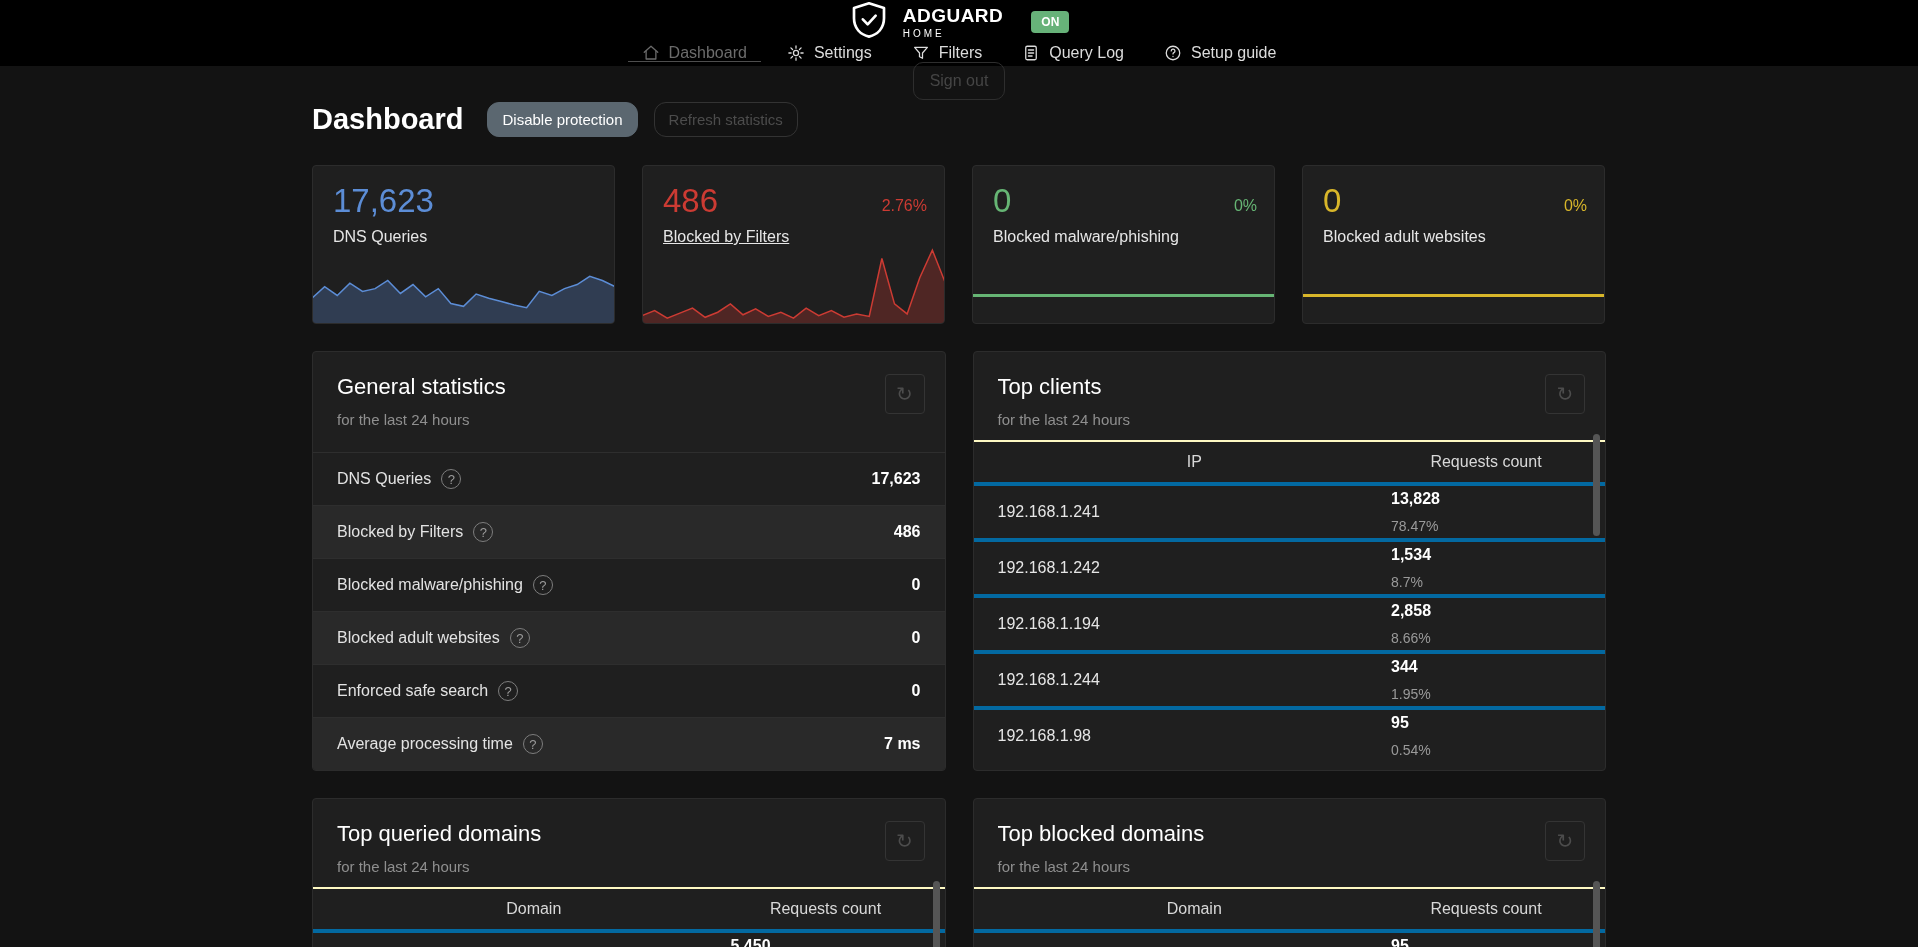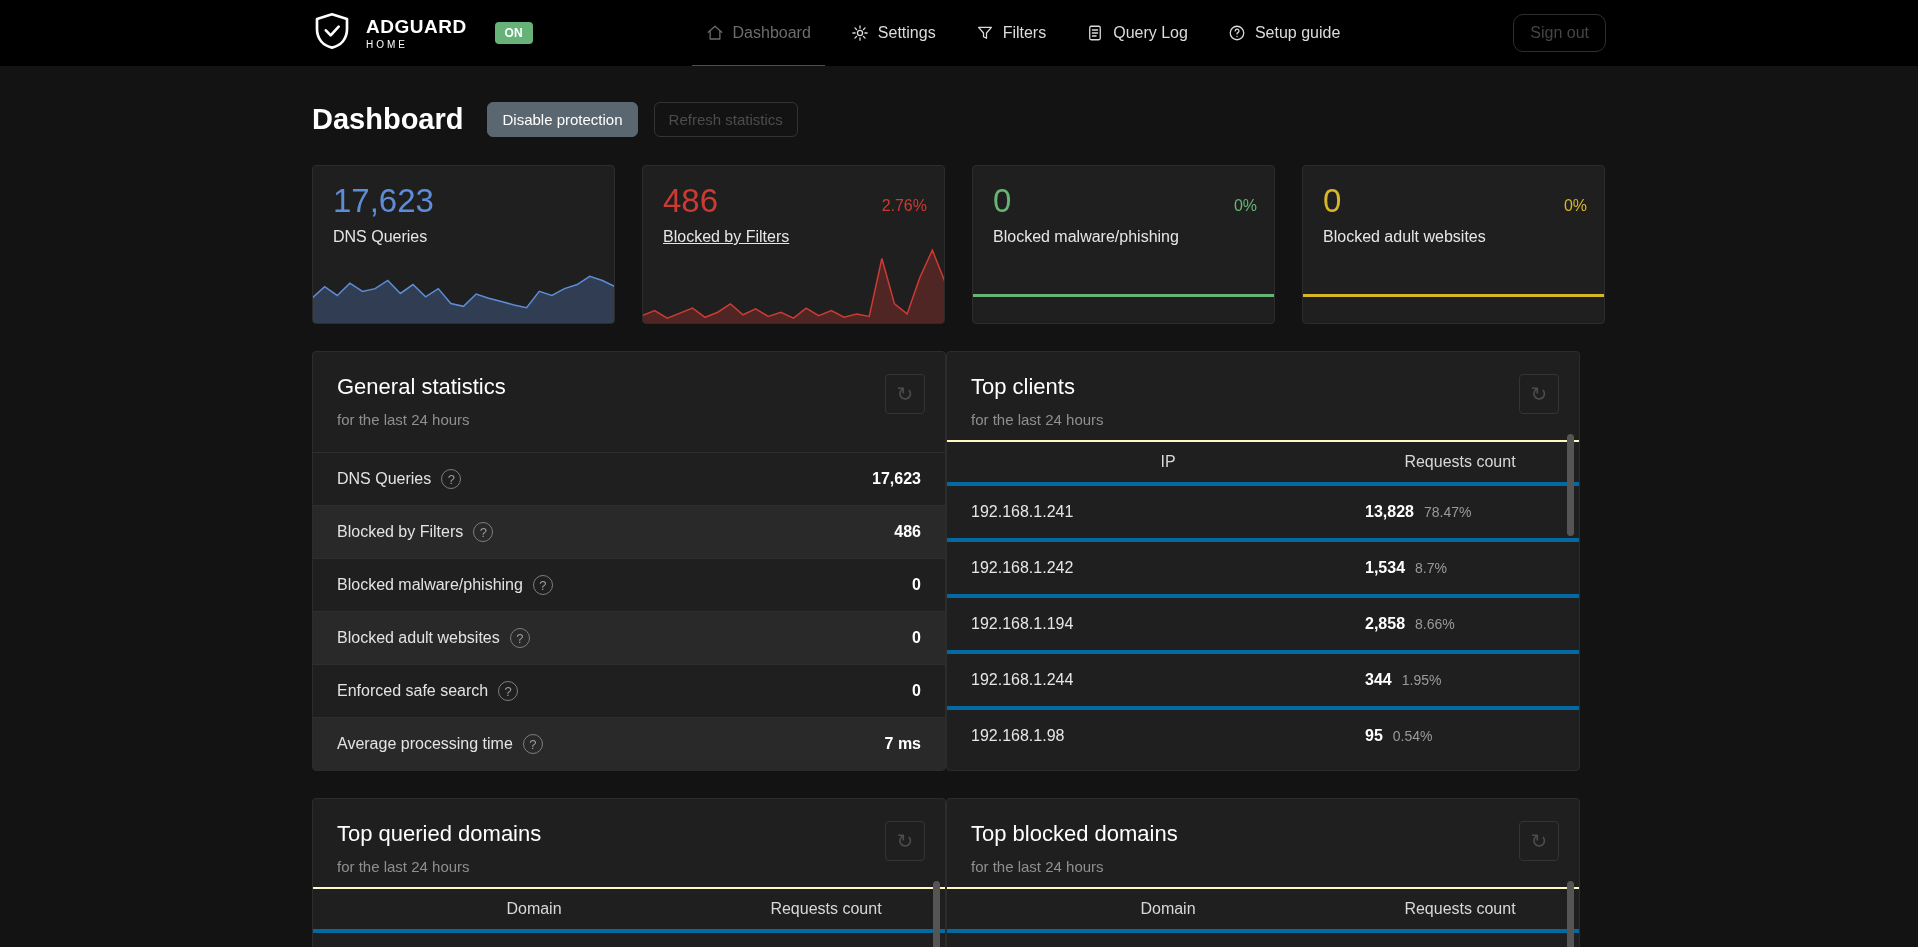--- a/index.html
+++ b/index.html
@@ -4,58 +4,58 @@
 <style>
   * { box-sizing: border-box; margin: 0; padding: 0; }
   html,body { width:1918px; height:947px; overflow:hidden; }
   body {
     background:#131313;
     color:#e6e6e6;
     font-family:"Liberation Sans", sans-serif;
   }
   
   .navbar { height:66px; background:#000; }
-  .nav-inner { width:1294px; height:100%; margin:0 auto; display:flex; align-items:center; }
+  .nav-inner { width:1294px; height:100%; margin:0 auto; display:flex; align-items:center;flex-direction:column; }
   .brand { display:flex; align-items:center; gap:14px; }
   .brand-text { line-height:1; }
   .brand-title { font-size:19px; font-weight:bold; letter-spacing:.5px; color:#fff; }
   .brand-sub { font-size:10px; letter-spacing:3px; color:#fff; margin-top:4px; }
   .on-badge { background:#67b279; color:#fff; font-size:12px; font-weight:bold;
               padding:4px 10px; border-radius:4px; margin-left:14px; }
   .nav-menu { display:flex; gap:40px; margin:0 auto; height:100%; align-items:center; }
   .nav-item { display:flex; align-items:center; gap:9px; font-size:16px; color:#dcdcdc;
               cursor:pointer; height:100%; position:relative; }
   .nav-item svg { display:block; }
   .nav-item.active { color:#6c6c6c; }
   .nav-item.active::after { content:""; position:absolute; left:-14px; right:-14px; bottom:0;
               height:1px; background:#4e4e4e; }
   .signout-btn { border:1px solid #2e2e2e; background:transparent; color:#454545;
               font-size:16px; padding:9px 16px; border-radius:10px; cursor:pointer;
               font-family:inherit; }
   
   .container { width:1294px; margin:0 auto; }
   .page-head { display:flex; align-items:center; gap:16px; margin-top:36px; margin-bottom:28px; }
   .page-title { font-size:29px; font-weight:bold; color:#fff; margin-right:8px; }
-  .btn { font-family:inherit; font-size:15px; padding:8px 14px; border-radius:6px; cursor:pointer;text-align:center; }
+  .btn { font-family:inherit; font-size:15px; padding:8px 14px; border-radius:12px; cursor:pointer;text-align:center; }
   .btn-disable { background:#5b6770; color:#fff; border:1px solid #5b6770; }
   .btn-refresh-stats { background:transparent; color:#4c4c4c; border:1px solid #333; }
   
   .stat-row { display:flex; gap:27px; }
   .stat-card { position:relative; width:303px; height:159px; background:#1f1f1f;
                border:1px solid #2c2c2c; border-radius:4px; overflow:hidden; }
   .stat-value { font-size:33px; margin:16px 0 0 20px; }
   .stat-label { font-size:16px; color:#e6e6e6; margin:8px 0 0 20px; display:inline-block; }
   .stat-label.link { text-decoration:underline; cursor:pointer; }
   .stat-percent { position:absolute; top:31px; right:17px; font-size:16px; }
   .spark { position:absolute; left:-1px; right:-1px; bottom:-1px; }
   .spark-h68 { height:68px; }
   .spark-h84 { height:84px; }
   .flat-line { position:absolute; left:0; right:0; bottom:26px; height:3px; }
   
-  .panel-row { display:flex; margin-top:27px; }
+  .panel-row { display:flex; gap:27px; margin-top:27px; }
   .panel { position:relative; width:634px; background:#1f1f1f; border:1px solid #2c2c2c;
            border-radius:4px; overflow:hidden; }
   .panel-head { padding:22px 24px 12px; }
   .panel-title { font-size:22px; color:#fff; }
   .panel-sub { font-size:15px; color:#8f8f8f; margin-top:11px; }
   .refresh-btn { position:absolute; top:22px; right:20px; width:40px; height:40px;
            border:1px solid #343434; border-radius:4px; color:#4c4c4c; background:transparent;
            font-size:20px; cursor:pointer; display:flex; align-items:center; justify-content:center; }
   
   .gs-rows { margin-top:12px; }
@@ -69,21 +69,21 @@
   .gs-value { font-weight:bold; color:#fff; }
   
   .tbl-head { display:flex; align-items:center; height:42px; padding:0 24px;
               border-top:2px solid #fef9c3; font-size:16px; color:#d8d8d8; }
   .tbl-head .col-left { flex:1; text-align:center; }
   .tbl-head .col-right { width:190px; text-align:center; }
   .t-row { display:flex; align-items:center; height:56px; padding:0 24px;
            border-top:4px solid #0369a1; }
   .t-left { flex:1; font-size:16px; color:#e6e6e6; display:flex; align-items:center; gap:9px; }
   .req-col { width:190px; }
-  .req-line { display:flex; align-items:center; gap:10px; }
+  .req-line { display:flex; align-items:flex-start; gap:10px;flex-direction:column; }
   .req-count { font-weight:bold; font-size:16px; color:#fff; }
   .req-pct { font-size:14px; color:#9a9a9a; }
   .bar { height:4px; background:#ebebeb; border-radius:2px; margin-top:7px;
          position:relative; overflow:hidden; }
   .bar-fill { position:absolute; left:0; top:0; bottom:0; border-radius:2px; }
   .scroll-thumb { position:absolute; right:5px; width:7px; border-radius:4px; background:#555; }
   .panel-bottom { height:300px; }
 </style>
 </head>
 <body>

